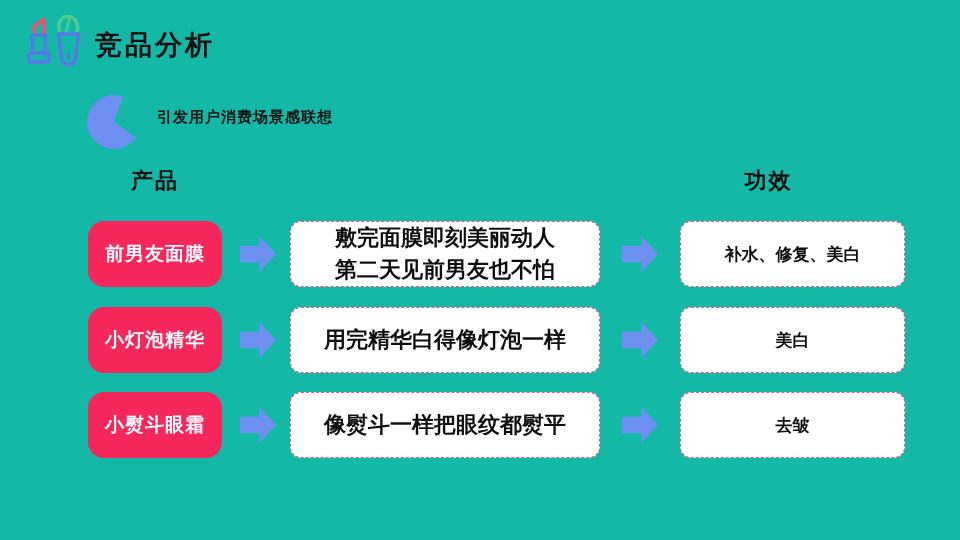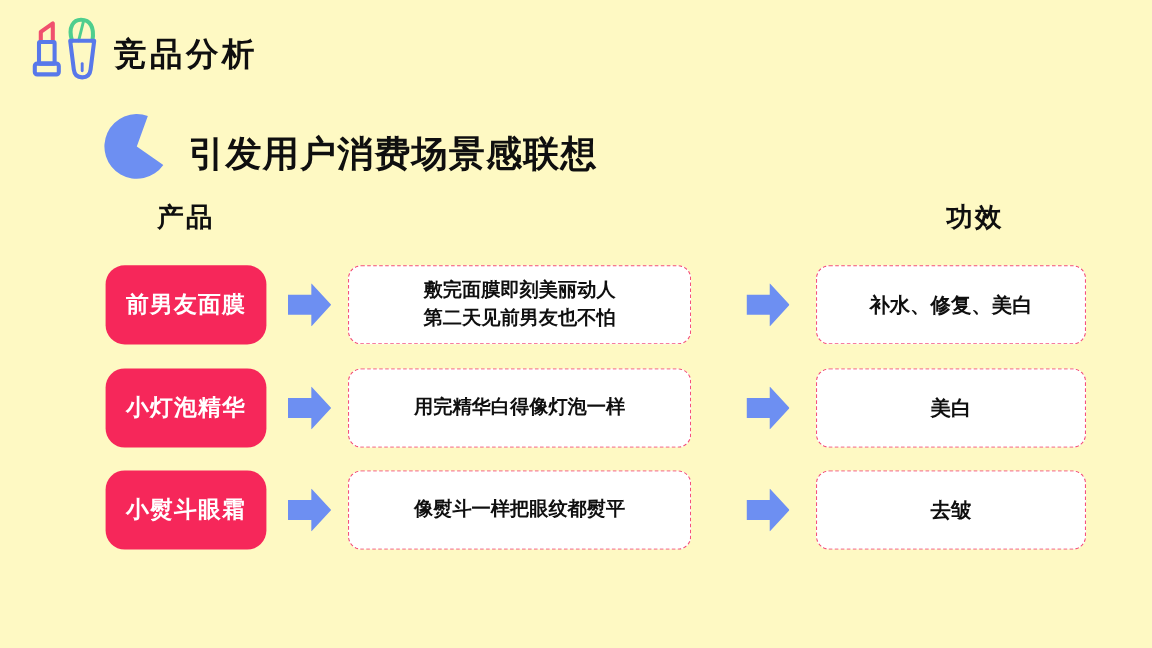--- a/index.html
+++ b/index.html
@@ -1,37 +1,37 @@
 <!DOCTYPE html>
 <html><head>
 <meta charset="utf-8">
 <style>
   html,body { margin:0; padding:0; }
   .slide {
     position:relative; width:960px; height:540px;
-    background:#fef9c3; overflow:hidden;
+    background:#14b8a6; overflow:hidden;
     font-family:"Liberation Sans", sans-serif; color:#0f0f0f;
   }
   .header-icon { position:absolute; left:23px; top:13px; }
   .page-title {
     position:absolute; left:95px; top:27px; margin:0;
     font-size:27px; font-weight:bold; letter-spacing:3px;
   }
   .pacman { position:absolute; left:85px; top:93px; }
   .section-subtitle {
     position:absolute; left:157px; top:108px; margin:0;
-    font-size:30px; font-weight:bold; letter-spacing:1px;
+    font-size:15px; font-weight:bold; letter-spacing:1px;
   }
   .col-header {
     position:absolute; top:166px; margin:0;
     font-size:22px; font-weight:bold; text-align:center; letter-spacing:2px;
   }
   .colh-product { left:88px;  width:134px;text-align:center; }
   .colh-scenario{ left:270px; width:310px; }
-  .colh-effect  { left:700px; width:225px;font-family:Liberation Mono, monospace; }
+  .colh-effect  { left:656px; width:225px;font-family:Liberation Mono, monospace; }
 
   .row { position:absolute; left:88px; width:817px; height:66px; }
   .row-1 { top:221px;font-family:Liberation Serif, serif; }
   .row-2 { top:307px; }
   .row-3 { top:392px; }
 
   .product-btn {
     position:absolute; left:0; top:0; width:134px; height:66px;
     background:#F6275A; border-radius:16px;
     color:#ffffff; font-size:19px; font-weight:bold; letter-spacing:1px;
@@ -42,21 +42,21 @@
     clip-path:polygon(0 27%, 54% 27%, 54% 0, 100% 50%, 54% 100%, 54% 73%, 0 73%);
   }
   .arrow-1 { left:152px; }
   .arrow-2 { left:534px; }
   .box {
     position:absolute; top:0; height:66px; box-sizing:border-box;
     background:#FFFFFF; border:1.6px dashed #F4517F; border-radius:11px;
     display:flex; align-items:center; justify-content:center;
     font-weight:bold; text-align:center; white-space:pre-line;
   }
-  .scenario-box { left:202px; width:286px; font-size:16px; line-height:1.45; }
+  .scenario-box { left:202px; width:310px; font-size:22px; line-height:1.45; }
   .effect-box   { left:592px; width:225px; font-size:17px; }
 </style>
 </head>
 <body>
 
 <div class="slide">
 
   <svg class="header-icon" width="58" height="54" viewBox="0 0 58 54" fill="none">
     <path d="M11 22 V13.5 L21 6.5 V22" stroke="#F0506E" stroke-width="3.4" stroke-linejoin="round" stroke-linecap="round"></path>
     <rect x="9.5" y="22" width="13" height="18" rx="1" stroke="#5878EA" stroke-width="3.4"></rect>

